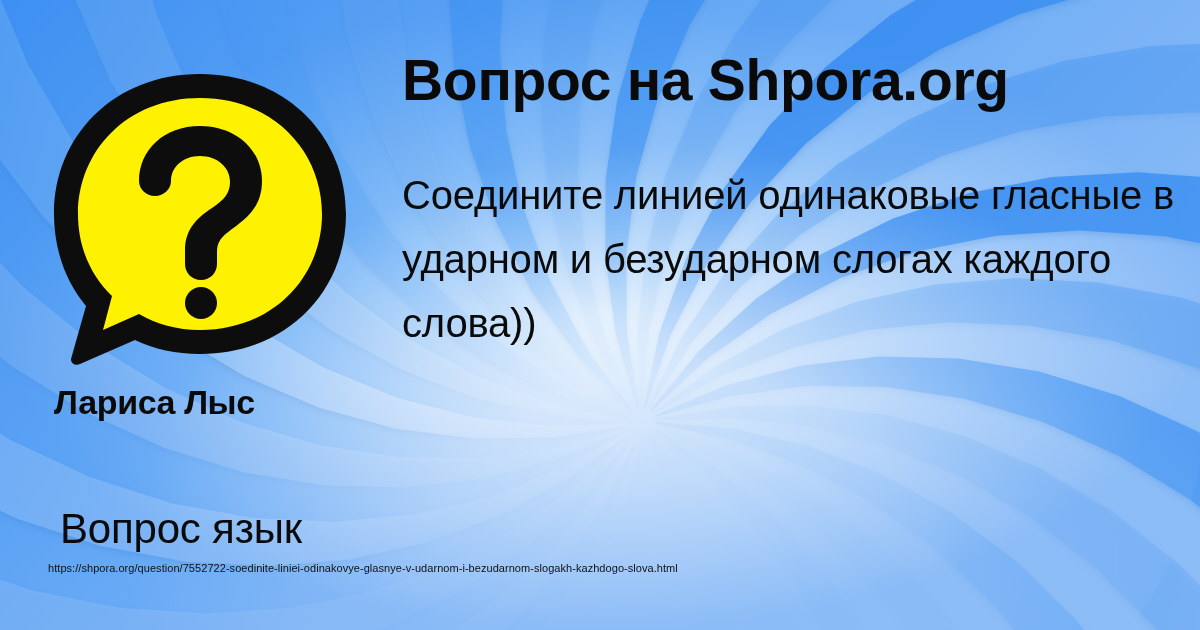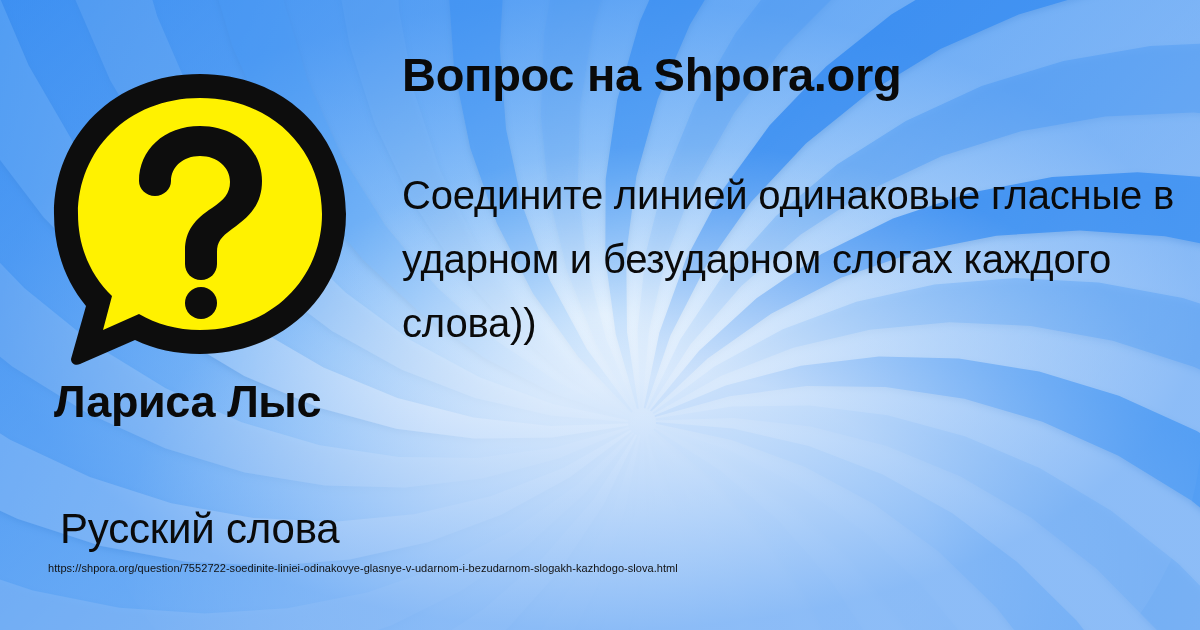--- a/index.html
+++ b/index.html
@@ -34,21 +34,21 @@
     height: 300px;
     z-index: 3;
   }
 
   
   #title {
     position: absolute;
     left: 402px;
     top: 47px;
     z-index: 4;
-    font-size: 47px;
+    font-size: 57px;
     font-weight: bold;
     color: #0a0a0a;
     letter-spacing: -0.3px;
     white-space: nowrap;
   }
 
   #question {
     position: absolute;
     left: 402px;
     top: 163px;
@@ -60,21 +60,21 @@
     line-height: 64px;
     letter-spacing: -0.2px;
   }
 
   #author {
     position: absolute;
     left: 54px;
     top: 377px;
     width: 340px;
     z-index: 4;
-    font-size: 45px;
+    font-size: 34px;
     font-weight: bold;
     color: #0a0a0a;
     line-height: 50px;
     letter-spacing: -0.4px;
   }
 
   #subject {
     position: absolute;
     left: 60px;
     top: 505px;
@@ -203,17 +203,17 @@
              C 222 82 196 58 160 58 Z" fill="#0d0d0d"></path>
     <circle cx="161" cy="235" r="16" fill="#0d0d0d"></circle>
   </svg>
 
   <div id="title">Вопрос на Shpora.org</div>
 
   <div id="question">Соедините линией одинаковые гласные в ударном и безударном слогах каждого слова))</div>
 
   <div id="author">Лариса Лыс</div>
 
-  <div id="subject">Русский слова</div>
+  <div id="subject">Вопрос язык</div>
 
   <div id="url">https://shpora.org/question/7552722-soedinite-liniei-odinakovye-glasnye-v-udarnom-i-bezudarnom-slogakh-kazhdogo-slova.html</div>
 
 </div>
 
 </body></html>

